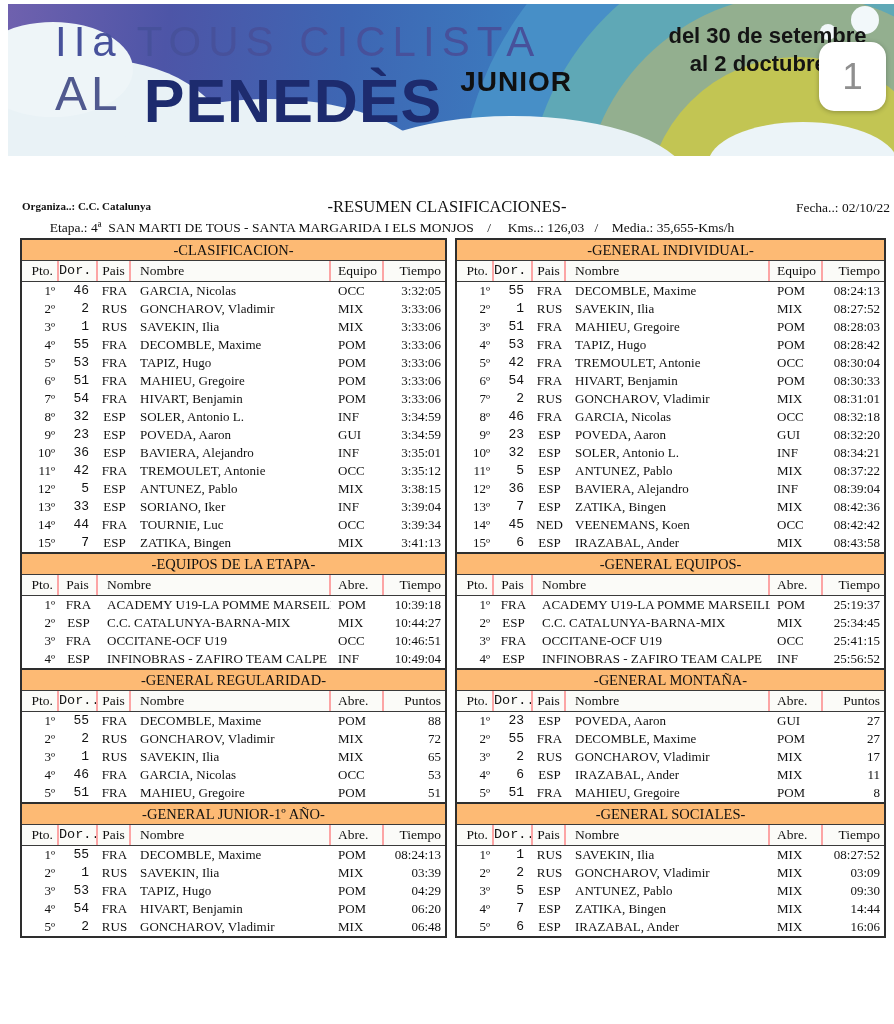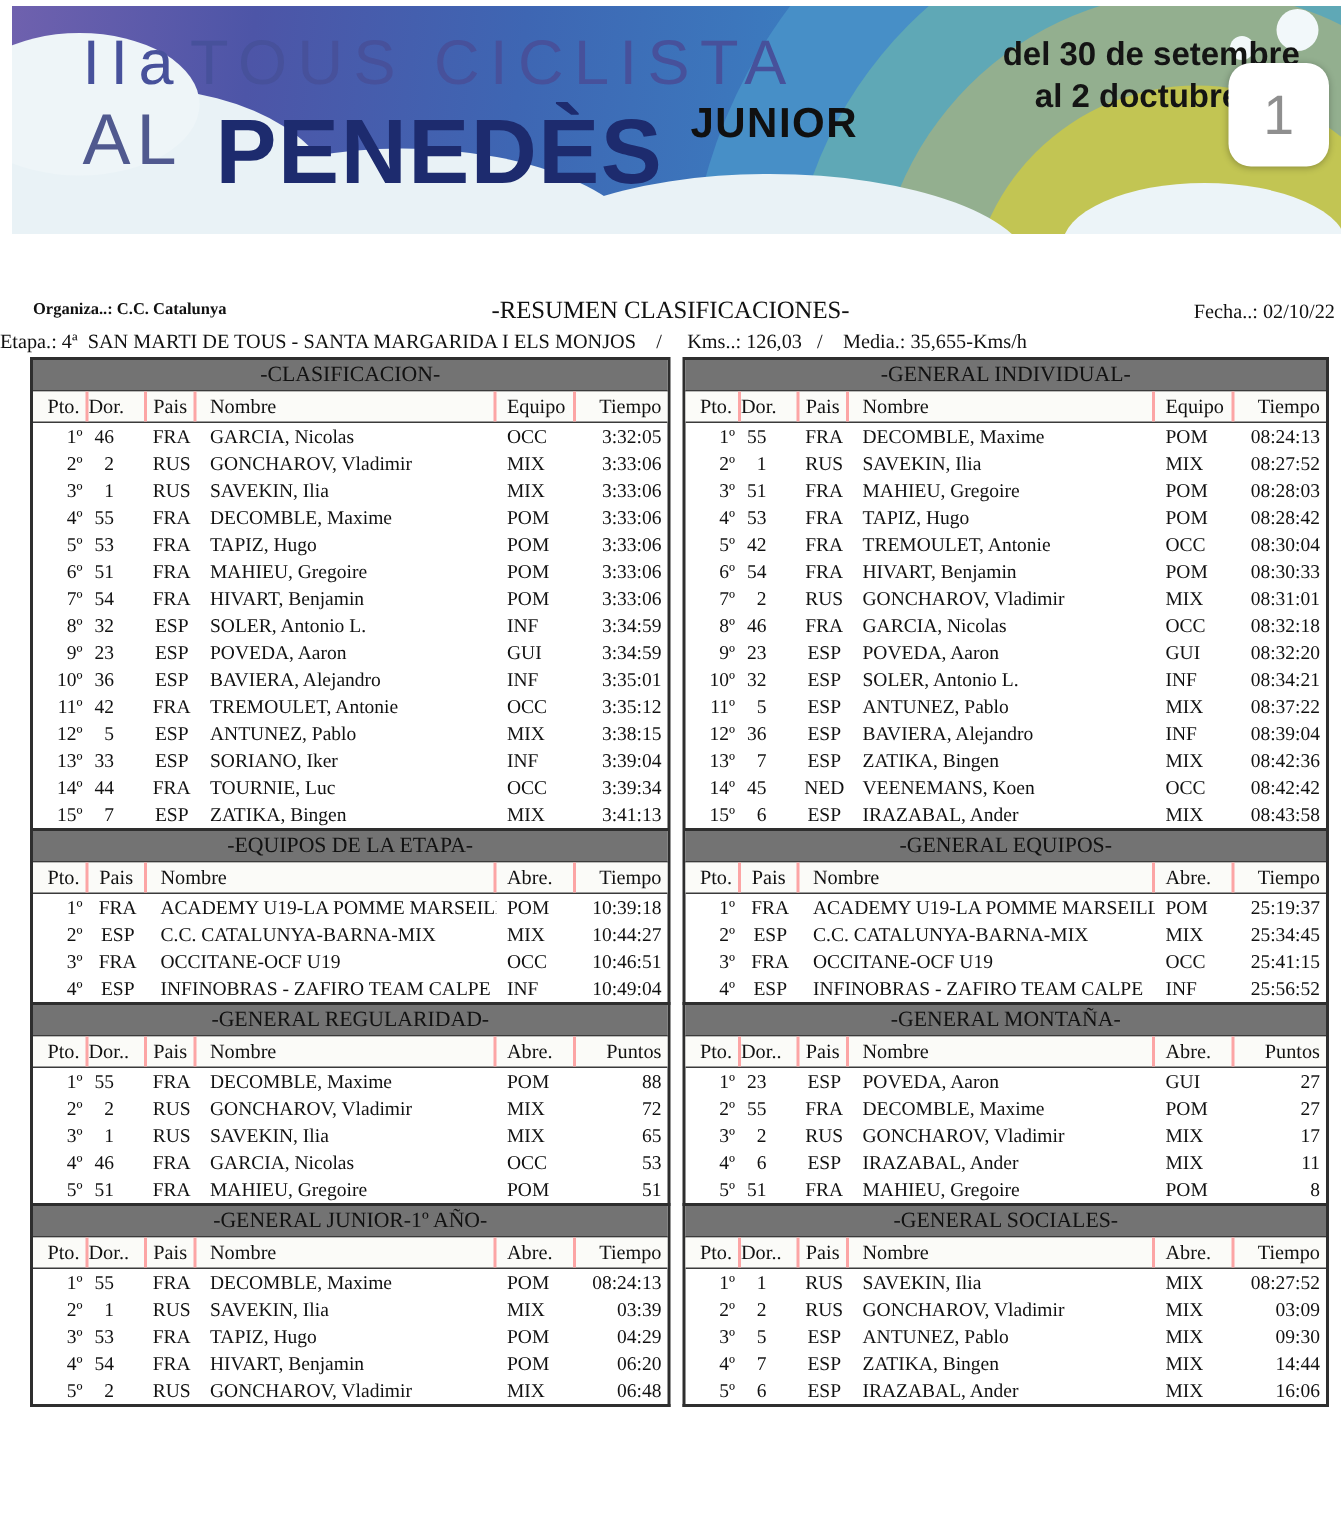--- a/index.html
+++ b/index.html
@@ -17,59 +17,59 @@
   .cloud{position:absolute;border-radius:50%;background:#e9f2f6;}
   .cloudA{left:-50px;top:55px;width:270px;height:170px;}
   .cloudB{left:95px;top:95px;width:330px;height:150px;}
   .cloudC{left:330px;top:112px;width:350px;height:130px;}
   .cloudD{left:-35px;top:18px;width:160px;height:95px;background:#eef5f8;}
   .cloudE{left:700px;top:118px;width:190px;height:85px;background:#ecf4f8;}
   .dot1{left:843px;top:2px;width:28px;height:28px;background:#f2f8fa;}
   .dot2{left:812px;top:20px;width:16px;height:16px;background:#f2f8fa;}
   .bline1{position:absolute;left:47px;top:14px;font-family:"Liberation Sans",sans-serif;
           color:#47519b;font-size:42px;letter-spacing:7px;white-space:nowrap;}
-  .bline1 .ed{margin-right:4px;}
+  .bline1 .ed{margin-right:14px;}
   .bline2{position:absolute;left:47px;top:62px;display:flex;align-items:flex-start;white-space:nowrap;
           font-family:"Liberation Sans",sans-serif;}
   .bline2 .al{color:#50598f;font-size:48px;letter-spacing:4px;margin-right:22px;}
   .bline2 .pen{color:#1d2b6e;font-size:61px;font-weight:bold;letter-spacing:1px;}
   .bline2 .jun{color:#101010;font-size:28px;font-weight:bold;margin-left:18px;letter-spacing:1px;}
   .bdates{position:absolute;left:652px;top:18px;width:215px;text-align:center;
           font-family:"Liberation Sans",sans-serif;font-weight:bold;color:#141414;
           font-size:22px;line-height:28px;}
   .pbadge{position:absolute;left:819px;top:42px;width:67px;height:69px;background:#fff;
           border-radius:15px;box-shadow:0 1px 5px rgba(0,0,0,.28);display:flex;align-items:center;
           justify-content:center;font-family:"Liberation Sans",sans-serif;font-size:37px;color:#8f8f8f;}
 
   
   .metarow{position:absolute;top:197px;left:0;width:894px;height:20px;}
   .organiza{position:absolute;left:22px;top:3px;font-size:11px;font-weight:bold;}
   .doc-title{position:absolute;left:0;right:0;text-align:center;top:0;font-size:16.5px;}
   .fecha{position:absolute;right:4px;top:3px;font-size:13.5px;}
-  .etaparow{position:absolute;top:220px;left:0;width:784px;text-align:left;font-size:13.5px;white-space:pre;}
+  .etaparow{position:absolute;top:220px;left:0;width:784px;text-align:center;font-size:13.5px;white-space:pre;}
 
   
   .tables{position:absolute;top:238px;left:20px;display:flex;gap:8px;}
   .tcol{display:flex;flex-direction:column;}
   .tcol.left{width:427px;}
   .tcol.right{width:431px;}
   .tsec{border:2px solid #2e2e2e;background:#fff;}
   .tsec + .tsec{border-top:none;}
-  .ttitle{height:20px;line-height:20px;background:#737373;border-bottom:1px solid #3a3a3a;
+  .ttitle{height:20px;line-height:20px;background:#fdba74;border-bottom:1px solid #3a3a3a;
           text-align:center;font-size:14.5px;}
   .trow{display:grid;}
   .thead{height:20px;line-height:19px;background:#fbfbf8;border-bottom:1px solid #3a3a3a;font-size:13.5px;}
   .thead .cell{border-right:2px solid #fca5a5;}
   .thead .cell:last-child{border-right:none;}
   .tdata{height:18px;line-height:18px;font-size:13px;}
   .cell{overflow:hidden;white-space:nowrap;}
   .cols6{grid-template-columns:37px 39px 33px 1fr 53px 61px;}
   .cols5{grid-template-columns:37px 39px 1fr 53px 61px;}
   .c6-0{text-align:right;padding-right:4px;}
-  .c6-1{text-align:right;padding-right:22px;}
+  .c6-1{text-align:right;padding-right:9px;font-family:Liberation Mono, monospace;}
   .c6-2{text-align:center;}
   .c6-3{text-align:left;padding-left:9px;}
   .c6-4{text-align:left;padding-left:7px;}
   .c6-5{text-align:right;padding-right:4px;}
   .c5-0{text-align:right;padding-right:4px;}
   .c5-1{text-align:center;}
   .c5-2{text-align:left;padding-left:9px;}
   .c5-3{text-align:left;padding-left:7px;}
   .c5-4{text-align:right;padding-right:4px;}
 </style>

